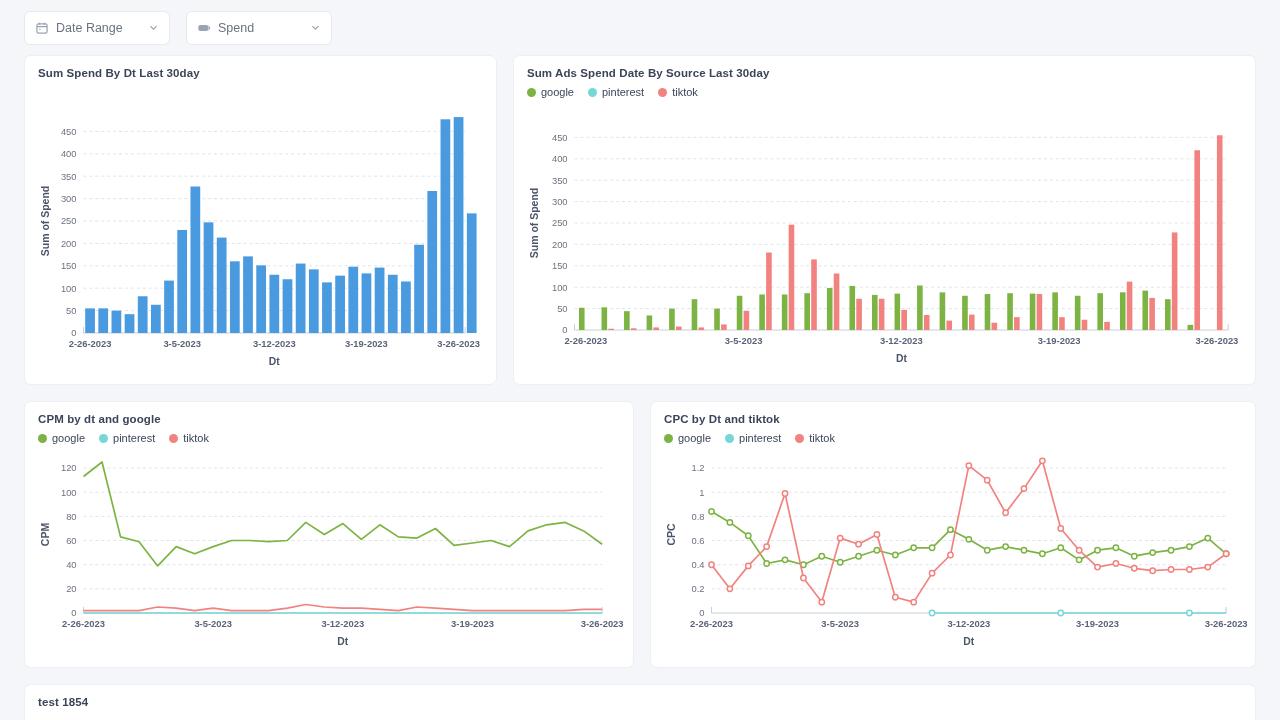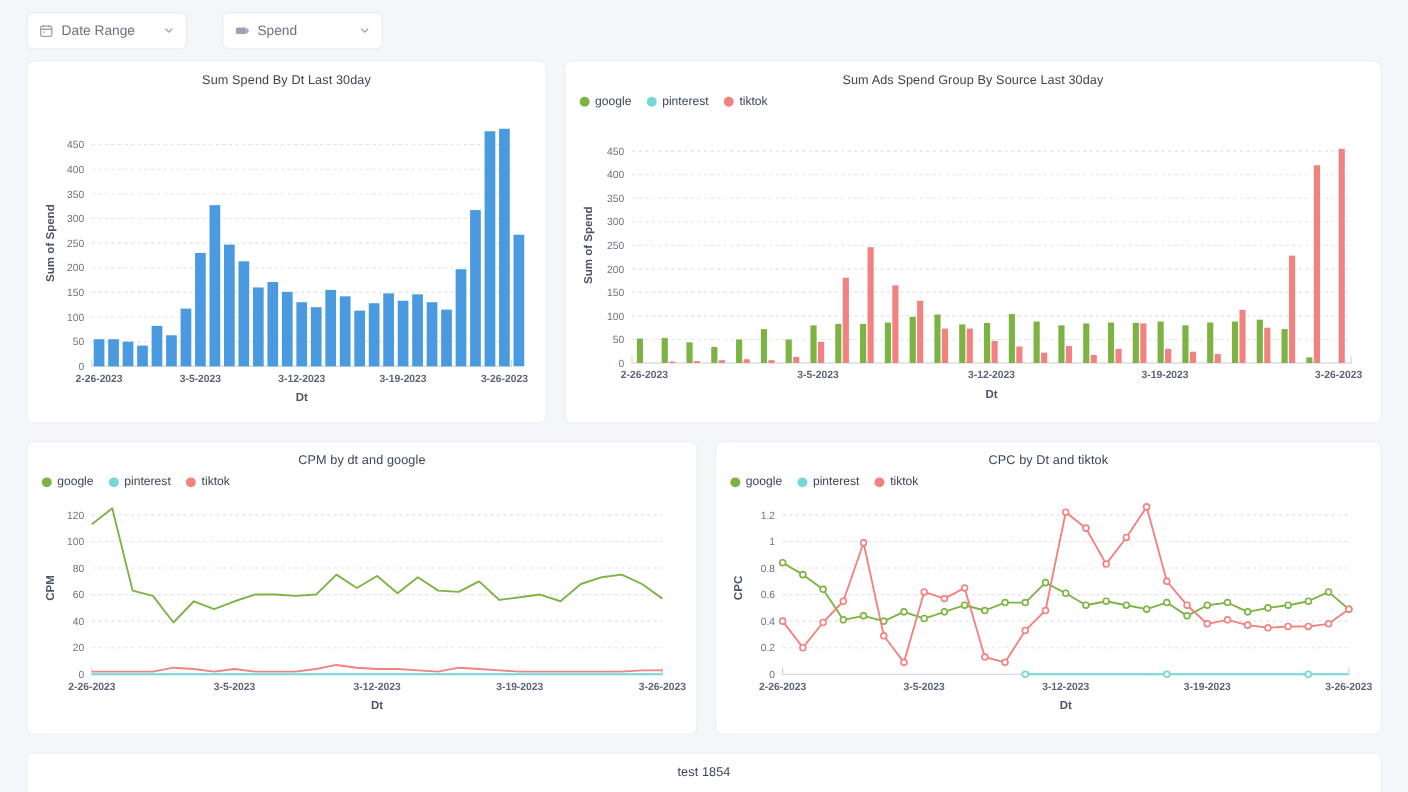--- a/index.html
+++ b/index.html
@@ -5,38 +5,38 @@
   * { box-sizing: border-box; margin: 0; padding: 0; }
   html, body {
     width: 1280px; height: 720px;
     background: #f4f6f9;
     font-family: "Liberation Sans", sans-serif;
     overflow: hidden;
   }
   .page { width: 1280px; height: 720px; padding: 0 24px; }
 
   
-  .filter-bar { display: flex; gap: 32px; padding: 13px 0 13px 0; height: 55px; align-items: center; }
+  .filter-bar { display: flex; gap: 16px; padding: 13px 0 13px 0; height: 55px; align-items: center; }
   .filter {
     height: 34px; min-width: 146px; background: #fff;
     border: 1px solid #e7eaf0; border-radius: 6px;
     display: flex; align-items: center; gap: 7px; padding: 0 10px;
     font-size: 12.5px; color: #6b7280;
   }
   .filter .label { flex: 1; color: #6b7280; font-size: 12.5px; }
   .ficon { width: 14px; height: 14px; flex: 0 0 14px; color: #9aa3b2; display: block; }
   .chev { width: 11px; height: 11px; color: #9aa3b2; flex: 0 0 11px; }
 
   
   .row { display: flex; gap: 16px; }
   .card {
     background: #fff; border: 1px solid #eceff3; border-radius: 7px;
     padding: 11px 13px 8px 13px; position: relative;
   }
-  .card-title { font-size: 11.5px; font-weight: normal; color: #3b4559; letter-spacing: .1px; text-align: center; }
+  .card-title { font-size: 11.5px; font-weight: bold; color: #3b4559; letter-spacing: .1px; }
   .legend { display: flex; gap: 14px; margin-top: 7px; align-items: center; text-align: right; }
   .legend-item { display: flex; align-items: center; gap: 5px; font-size: 11px; color: #3b4559; }
   .dot { width: 9px; height: 9px; border-radius: 50%; display: block; }
 
   .row1 .card { height: 330px; }
   .card-spend { width: 476px; }
   .card-group { width: 748px; }
   .row2 { margin-top: 16px; }
   .row2 .card { height: 267px; }
   .card-cpm { width: 614px; }
@@ -145,21 +145,21 @@
             <text x="239" y="268" text-anchor="middle" class="tick-x">3-12-2023</text>
             <text x="332.17241379310343" y="268" text-anchor="middle" class="tick-x">3-19-2023</text>
             <text x="425.34482758620686" y="268" text-anchor="middle" class="tick-x">3-26-2023</text>
             <text x="239" y="286" text-anchor="middle" class="axname">Dt</text>
             <text x="11" y="142" text-anchor="middle" class="axname" transform="rotate(-90 11 142)">Sum of Spend</text>
           </svg>
       </div>
     </div>
 
     <div class="card card-group">
-      <div class="card-title">Sum Ads Spend Group By Source Last 30day</div>
+      <div class="card-title">Sum Ads Spend Date By Source Last 30day</div>
       <div class="legend">
         <span class="legend-item">
             <i class="dot" style="background:#7cb342"></i>
             <span>google</span>
           </span>
         <span class="legend-item">
             <i class="dot" style="background:#76d7d7"></i>
             <span>pinterest</span>
           </span>
         <span class="legend-item">

